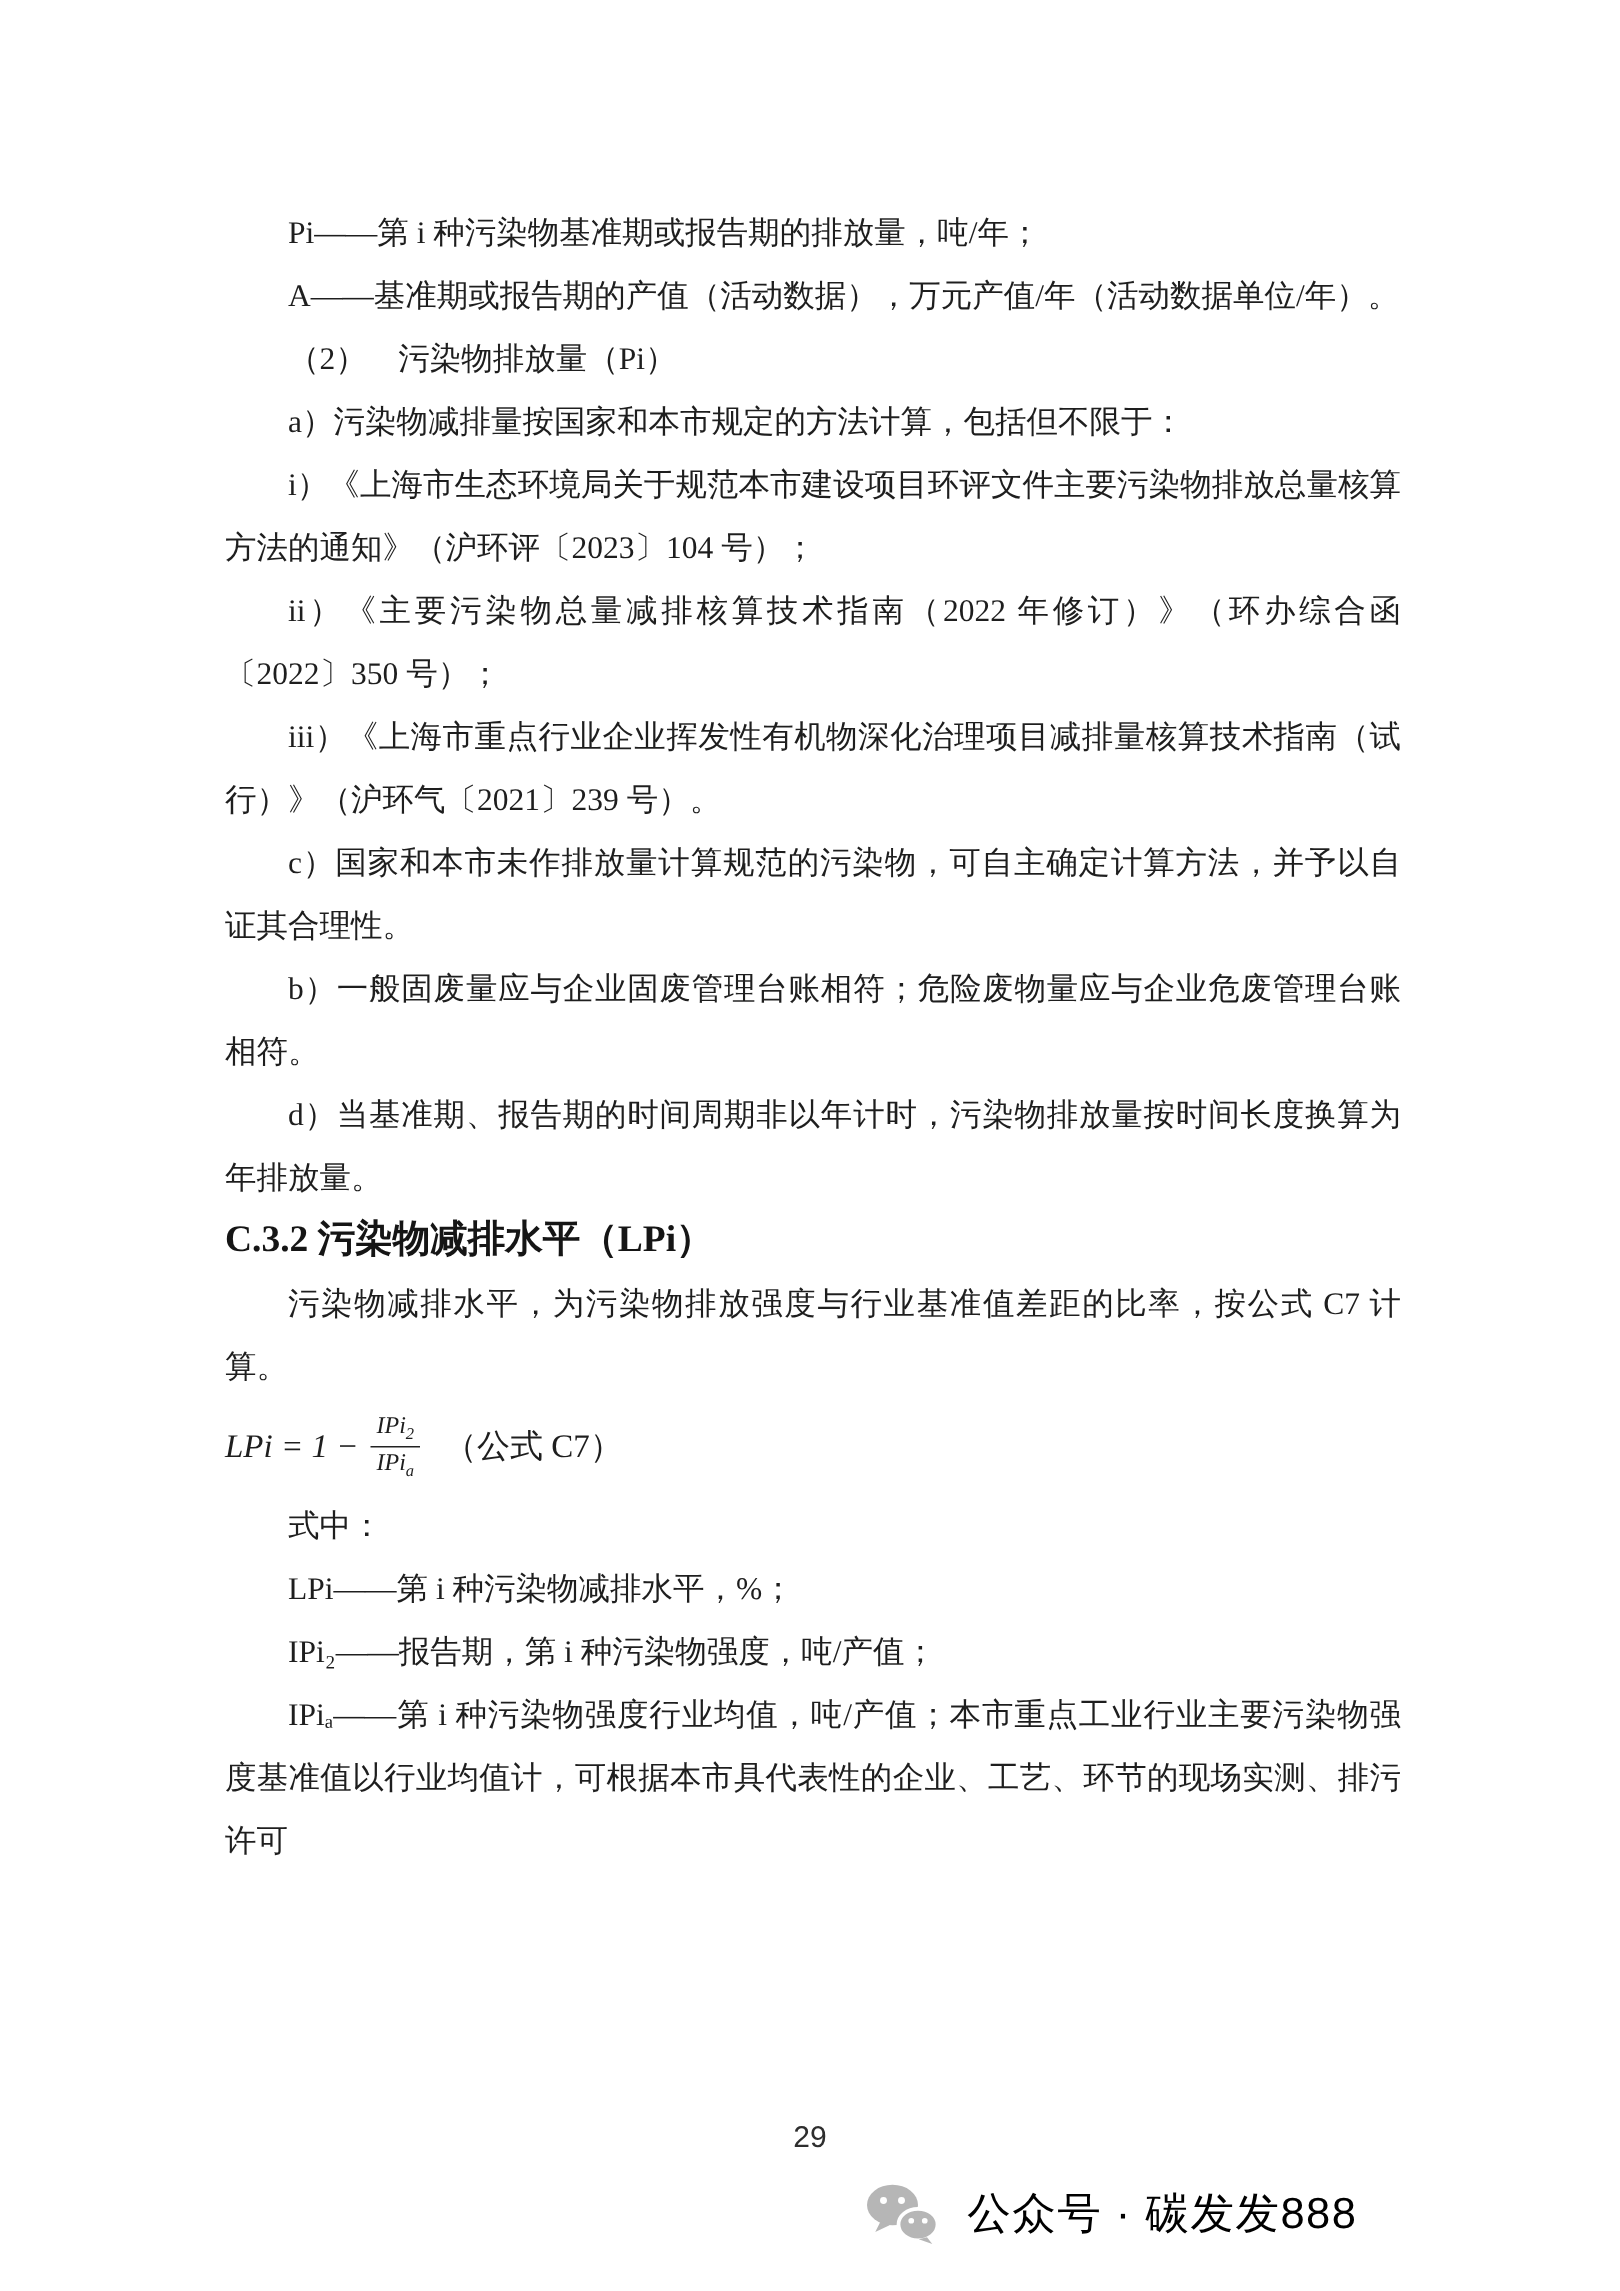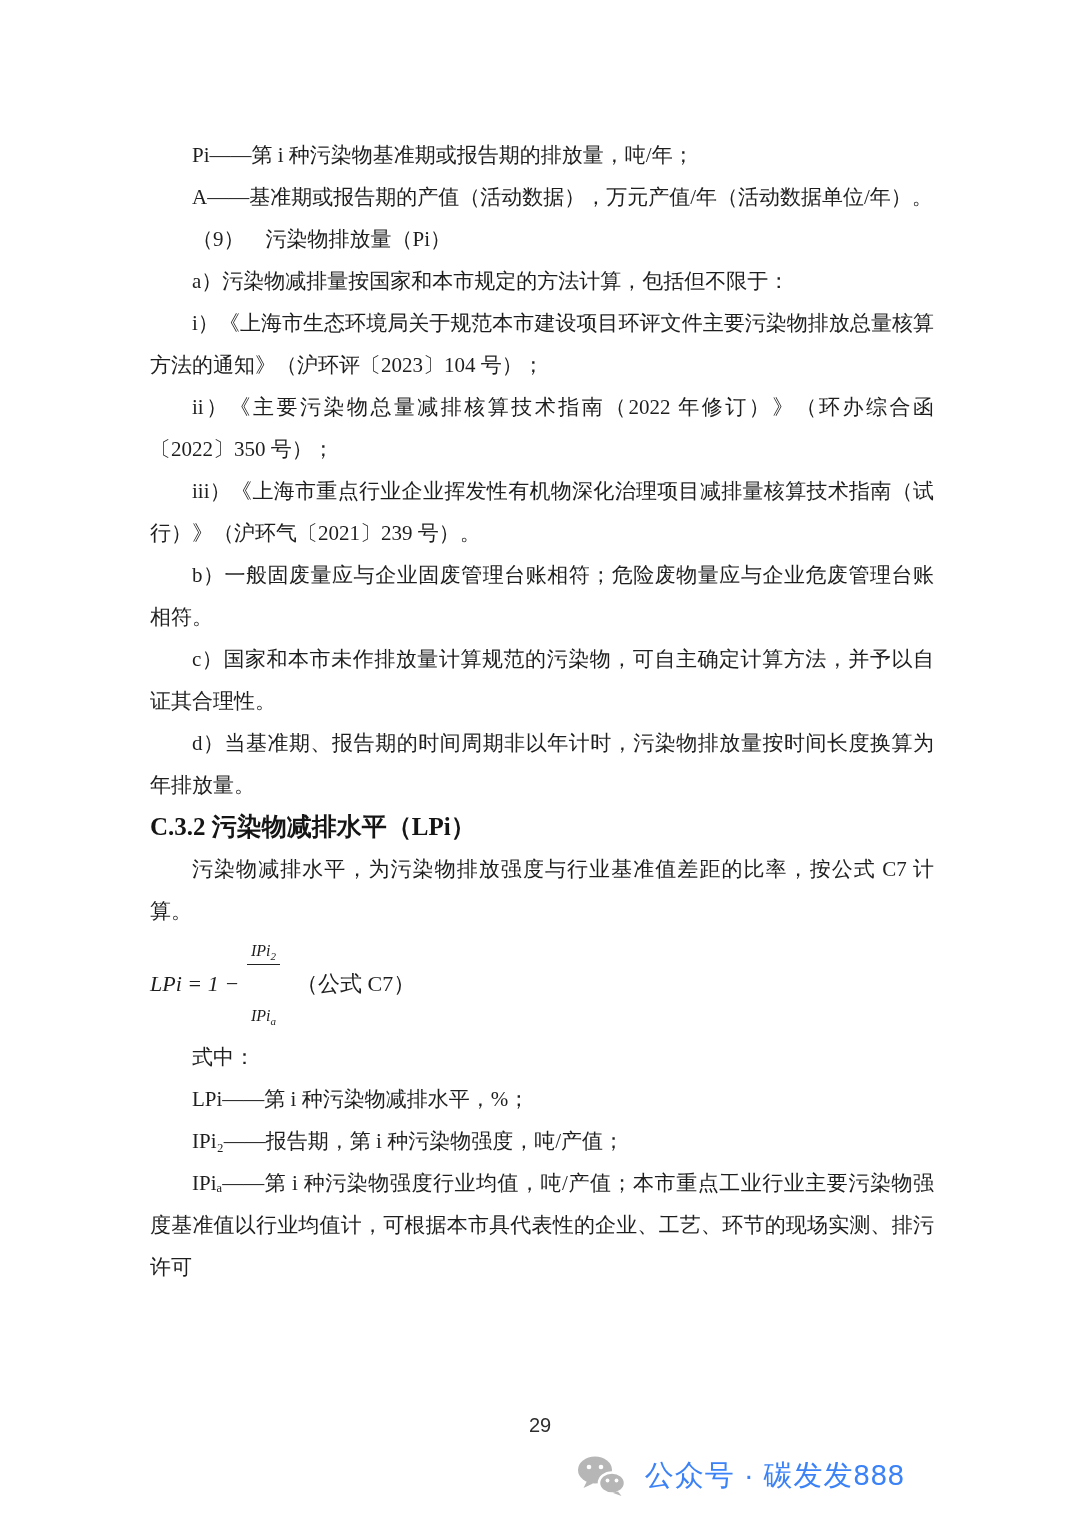--- a/index.html
+++ b/index.html
@@ -42,21 +42,20 @@
   .f-ital { font-style: italic; }
   .frac {
     display: inline-flex;
     flex-direction: column;
     align-items: center;
     font-style: italic;
     font-size: 16px;
     line-height: 1.3;
     margin-left: 8px;
     transform: translateY(1px);
-    gap: 40px;
   }
   .frac .num { border-bottom: 1.6px solid #222; padding: 0 4px 1px; }
   .frac .den { padding: 1px 4px 0; }
   .frac sub { font-size: 11px; font-style: italic; }
   .f-label { margin-left: 16px; }
   .page-number {
     position: absolute;
     top: 1414px;
     left: 0;
     width: 1080px;
@@ -68,39 +67,39 @@
   .watermark {
     position: absolute;
     top: 1455px;
     right: 30px;
     display: flex;
     align-items: center;
     gap: 18px;
     font-family: "Liberation Sans", "DejaVu Sans", sans-serif;
     font-size: 29px;
     letter-spacing: 1px;
-    color: #3b82f6;
+    color: #000000;
   }
   .watermark svg { display: block; }
 </style>
 </head>
 <body>
 
 <div class="page">
 
   <div class="content">
     <p class="para">Pi——第 i 种污染物基准期或报告期的排放量，吨/年；</p>
     <p class="para">A——基准期或报告期的产值（活动数据），万元产值/年（活动数据单位/年）。</p>
-    <p class="para">（9）　污染物排放量（Pi）</p>
+    <p class="para">（2）　污染物排放量（Pi）</p>
     <p class="para">a）污染物减排量按国家和本市规定的方法计算，包括但不限于：</p>
     <p class="para">i）《上海市生态环境局关于规范本市建设项目环评文件主要污染物排放总量核算方法的通知》（沪环评〔2023〕104 号）；</p>
     <p class="para">ii）《主要污染物总量减排核算技术指南（2022 年修订）》（环办综合函〔2022〕350 号）；</p>
     <p class="para">iii）《上海市重点行业企业挥发性有机物深化治理项目减排量核算技术指南（试行）》（沪环气〔2021〕239 号）。</p>
+    <p class="para">c）国家和本市未作排放量计算规范的污染物，可自主确定计算方法，并予以自证其合理性。</p>
     <p class="para">b）一般固废量应与企业固废管理台账相符；危险废物量应与企业危废管理台账相符。</p>
-    <p class="para">c）国家和本市未作排放量计算规范的污染物，可自主确定计算方法，并予以自证其合理性。</p>
     <p class="para">d）当基准期、报告期的时间周期非以年计时，污染物排放量按时间长度换算为年排放量。</p>
 
     <p class="heading">C.3.2 污染物减排水平（LPi）</p>
 
     <p class="para">污染物减排水平，为污染物排放强度与行业基准值差距的比率，按公式 C7 计算。</p>
 
     <div class="formula-row">
       <span class="f-ital">LPi = 1 −</span>
       <span class="frac">
         <span class="num"><span>IPi</span><sub>2</sub></span>

